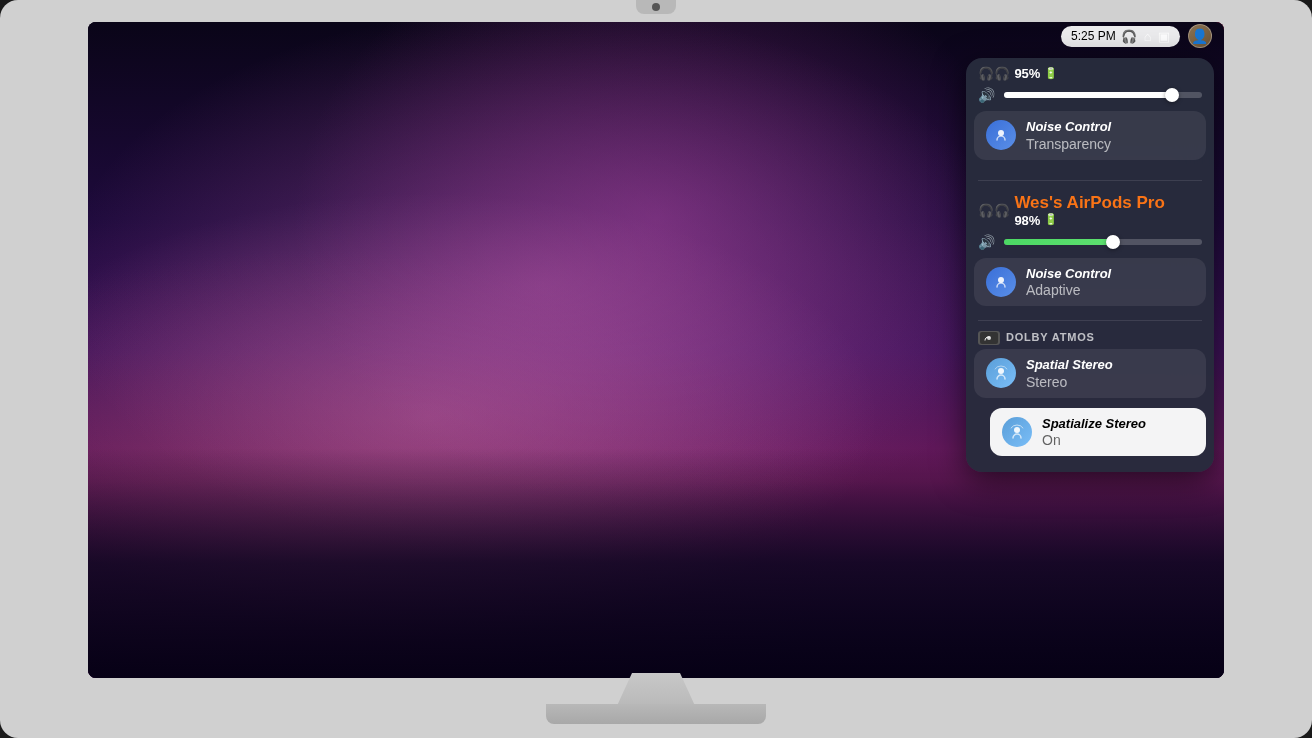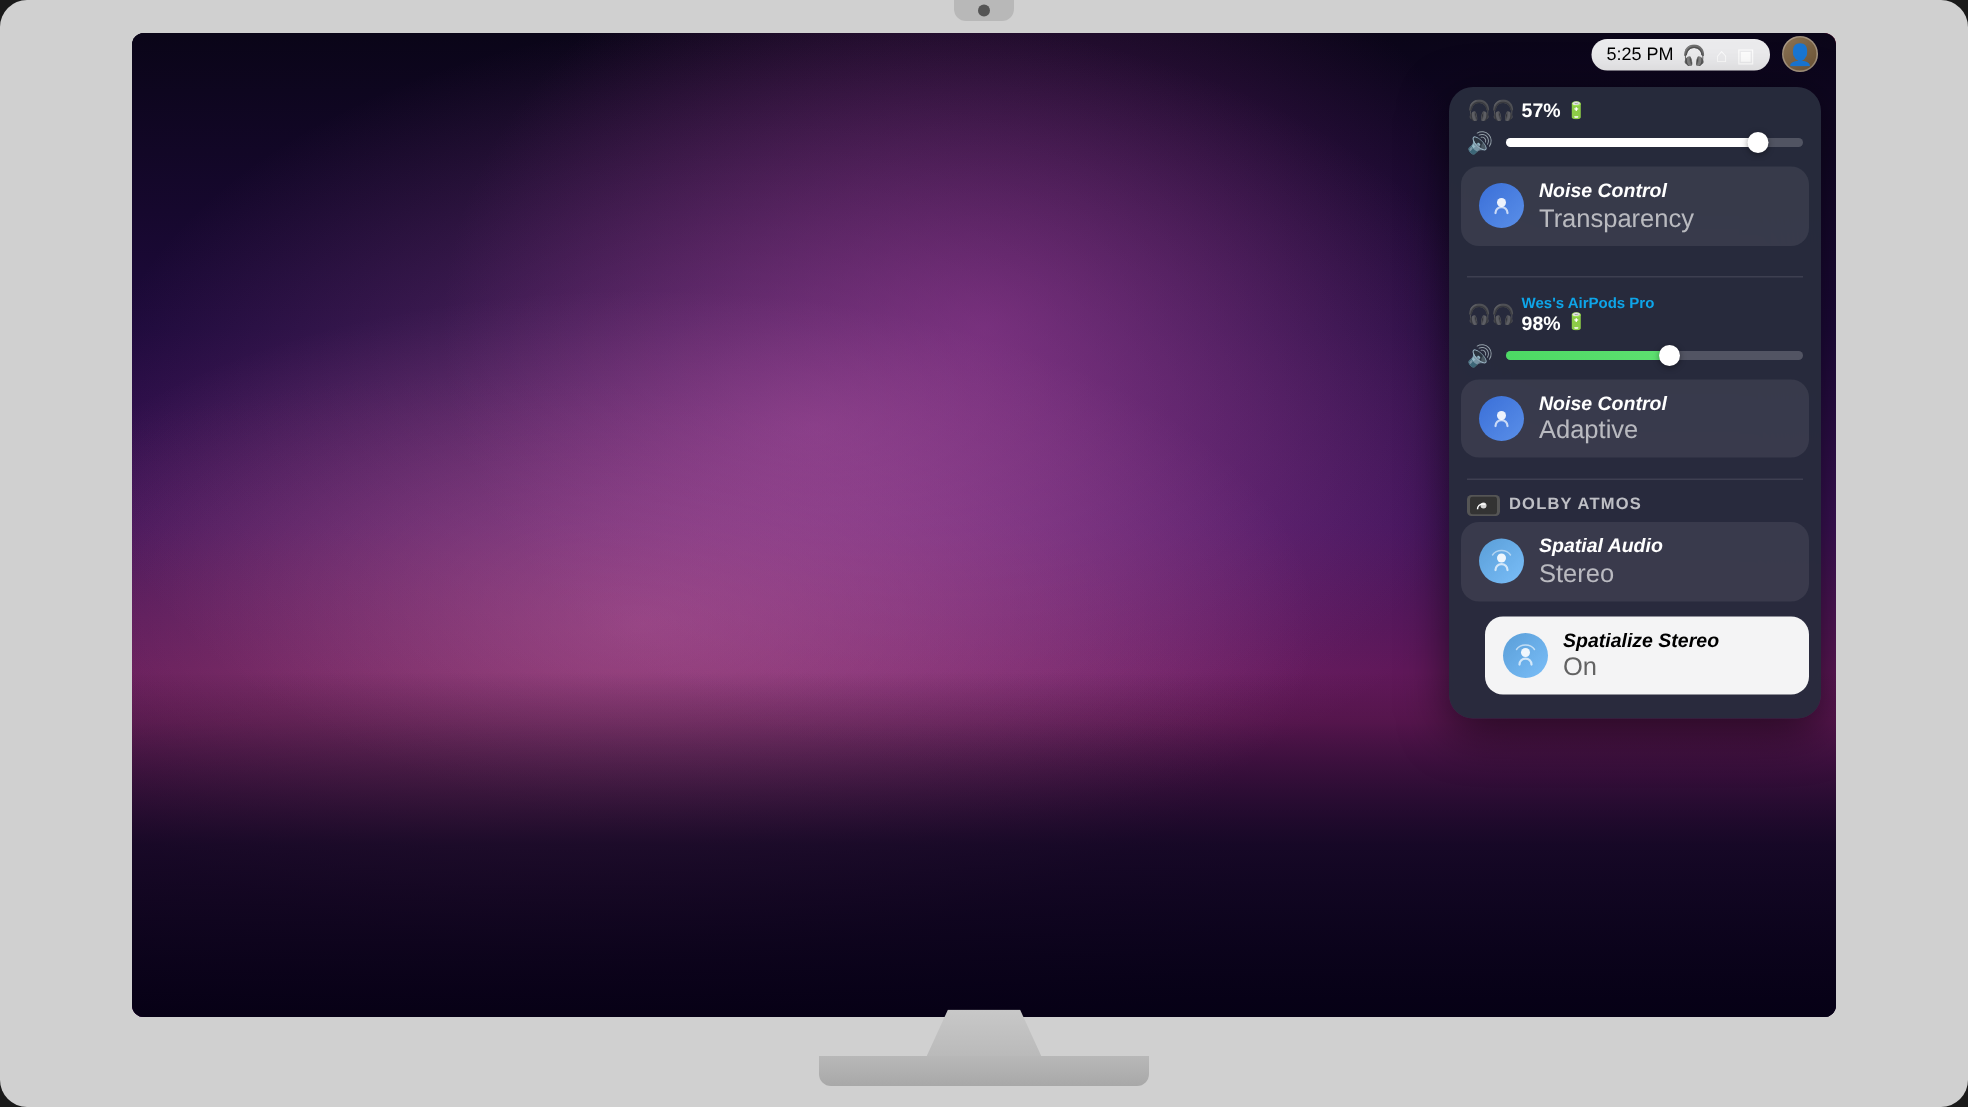--- a/index.html
+++ b/index.html
@@ -244,21 +244,21 @@
 
     .control-title {
       font-size: 13px;
       font-weight: 600;
       color: #fff;
       line-height: 1.2;
       font-style: italic;
     }
 
     .control-subtitle {
-      font-size: 17px;
+      font-size: 14px;
       color: rgba(255,255,255,0.65);
       margin-top: 1px;
     }
 
     .control-row.active-white .control-title {
       color: #000;
     }
     .control-row.active-white .control-subtitle {
       color: rgba(0,0,0,0.6);
     }
@@ -387,21 +387,21 @@
         </div>
       </div>
     </div>
 
     <div class="control-panel">
 
       <div class="panel-inner-section">
         <div class="top-device-row">
           <div class="headphones-status">
             <span style="font-size:13px; color:rgba(255,255,255,0.7);">🎧🎧</span>
-            <span class="pct-text">57%</span>
+            <span class="pct-text">95%</span>
             <span class="batt-emoji">🔋</span>
           </div>
         </div>
 
         <div class="slider-row">
           <span class="speaker-icon">🔊</span>
           <div class="slider-track">
             <div class="slider-fill" style="width: 85%;"></div>
             <div class="slider-thumb" style="right: calc(15% - 7px);"></div>
           </div>
@@ -423,21 +423,21 @@
         </div>
       </div>
 
       <div class="panel-divider"></div>
 
       <div class="second-device-section">
         <div class="top-device-row">
           <div class="headphones-status">
             <span style="font-size:13px; color:rgba(255,255,255,0.7);">🎧🎧</span>
             <div>
-              <div style="font-size:10px; font-weight:600; color:#0ea5e9;">Wes's AirPods Pro</div>
+              <div style="font-size:17px; font-weight:600; color:#f97316;">Wes's AirPods Pro</div>
               <div style="display:flex; gap:4px;">
                 <span class="pct-text">98%</span>
                 <span class="batt-emoji">🔋</span>
               </div>
             </div>
           </div>
         </div>
 
         <div class="slider-row">
           <span class="speaker-icon">🔊</span>
@@ -479,21 +479,21 @@
       <div style="padding: 0 8px 4px;">
         <div class="control-row">
           <div class="control-icon-circle light-blue">
             <svg width="18" height="18" viewBox="0 0 18 18" fill="none" xmlns="http://www.w3.org/2000/svg">
               <circle cx="9" cy="7" r="3" fill="white" opacity="0.9"></circle>
               <path d="M5 15c0-2.2 1.8-4 4-4s4 1.8 4 4" stroke="white" stroke-width="1.5" stroke-linecap="round" fill="none" opacity="0.7"></path>
               <path d="M3 5 Q5 2 9 2 Q13 2 15 5" stroke="rgba(255,255,255,0.5)" stroke-width="1" fill="none" stroke-linecap="round"></path>
             </svg>
           </div>
           <div class="control-text">
-            <div class="control-title">Spatial Audio</div>
+            <div class="control-title">Spatial Stereo</div>
             <div class="control-subtitle">Stereo</div>
           </div>
         </div>
       </div>
 
       <div style="padding: 0 8px 10px; margin-left: 16px;">
         <div class="control-row active-white">
           <div class="control-icon-circle light-blue">
             <svg width="18" height="18" viewBox="0 0 18 18" fill="none" xmlns="http://www.w3.org/2000/svg">
               <circle cx="9" cy="7" r="3" fill="white" opacity="0.9"></circle>

